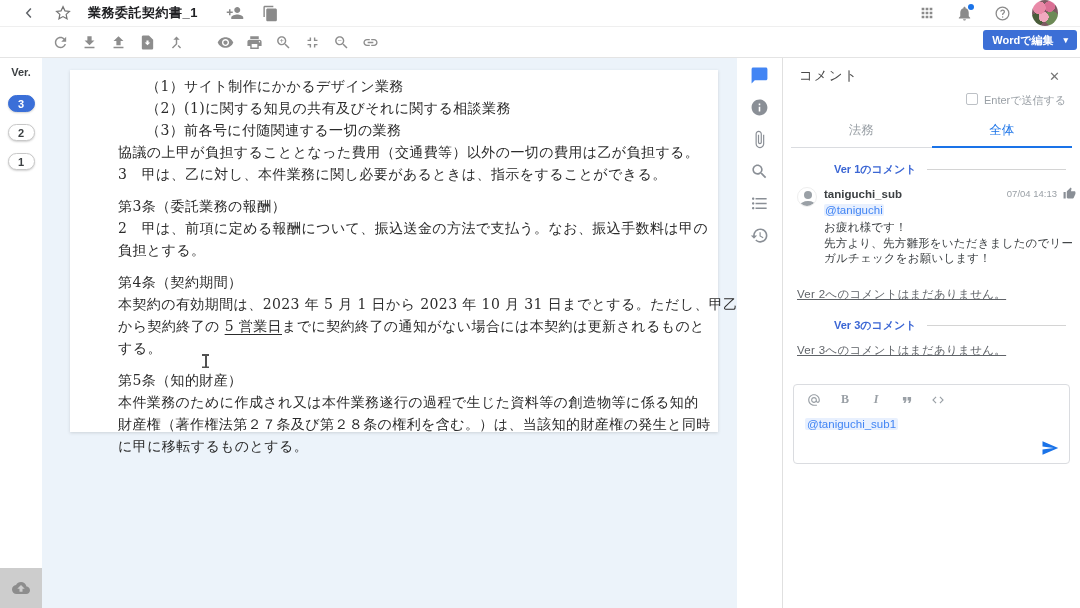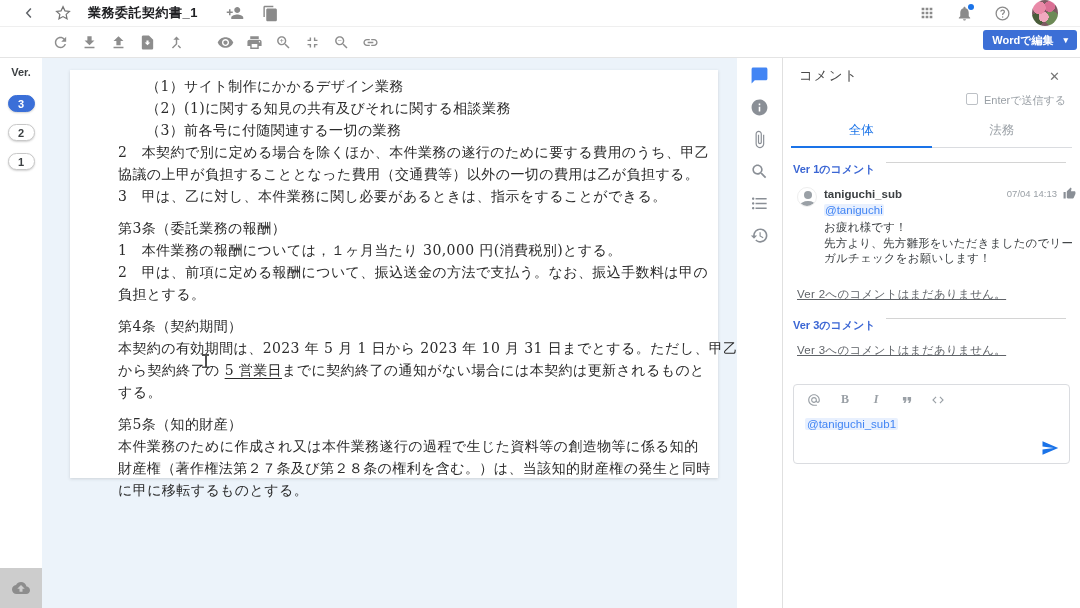--- a/index.html
+++ b/index.html
@@ -48,21 +48,21 @@
   .ver-badge { width:27px; height:17px; border-radius:9px; background:#fff; border:1px solid #c8c8c8;
                color:#3c4043; font-size:11px; font-weight:bold; display:flex; align-items:center;
                justify-content:center; cursor:pointer; box-shadow:0 1px 2px rgba(0,0,0,.18); }
   .ver-badge.active { background:#3a6fd8; border-color:#3a6fd8; color:#fff; }
   .upload-box { position:absolute; left:0; bottom:0; width:42px; height:40px; background:#cdcdcd;
                 display:flex; align-items:center; justify-content:center; cursor:pointer; }
   .upload-box svg { width:18px; height:18px; color:#8d8d8d; }
 
   
   .docarea { position:absolute; left:42px; top:58px; width:695px; height:550px; background:#ecf3fa; }
-  .page { position:absolute; left:28px; top:12px; width:648px; height:408px; background:#fff;
+  .page { position:absolute; left:28px; top:12px; width:648px; height:362px; background:#fff;
           box-shadow:0 1px 3px rgba(60,64,67,.18); padding:5px 48px 0 48px;
           font-family:"DejaVu Serif","Liberation Serif",serif; font-size:14px; color:#2b2b2b; }
   .doc-line { height:22px; line-height:22px; white-space:nowrap; letter-spacing:.4px; }
   .doc-line.blank { height:10px; }
   .doc-line.indent { padding-left:28px; }
   .doc-line .u { text-decoration:underline; text-underline-offset:3px; }
   .ibeam { position:absolute; left:159px; top:296px; width:9px; height:15px; opacity:.85; }
   .ibeam:before { content:""; position:absolute; left:4px; top:1px; width:1.5px; height:13px; background:#333; }
   .ibeam:after { content:""; position:absolute; left:1px; top:0; width:7px; height:1.5px; background:#333;
                  box-shadow:0 12.5px 0 #333; }
@@ -83,21 +83,21 @@
   .close-x { margin-left:auto; margin-right:8px; font-size:13px; color:#757575; cursor:pointer; }
   .enter-row { display:flex; align-items:flex-start; justify-content:flex-end; gap:6px;
                padding:8px 6px 0 0; }
   .cbox { width:12px; height:12px; border:1.5px solid #bdc1c6; border-radius:2px; background:#fff; cursor:pointer; }
   .enter-label { font-size:11px; color:#9aa0a6; }
   .tabs { display:flex; margin-top:8px; border-bottom:1px solid #dadce0; }
   .tab { width:50%; text-align:center; font-size:12.5px; padding:6px 0 7px; cursor:pointer; color:#9aa0a6; }
   .tab.active { color:#1a73e8; border-bottom:2px solid #1a73e8; margin-bottom:-1px; }
 
   .sections { padding-top:10px; }
-  .sec-head { display:flex; align-items:flex-start; padding:4px 2px 2px 2px; }
+  .sec-head { display:flex; align-items:center; padding:4px 2px 2px 2px;margin-left:41px; }
   .sec-title { font-size:11px; font-weight:bold; color:#3b66d4; white-space:nowrap; }
   .sec-rule { flex:1; height:1px; background:#d4d4d4; margin-left:10px; margin-right:4px; }
   .empty-txt { font-size:11.5px; color:#5f6368; padding:8px 0 12px 6px; letter-spacing:.3px;text-decoration:underline; }
 
   .comment { display:flex; padding:8px 2px 12px 6px; }
   .c-avatar { width:20px; height:20px; border-radius:50%; background:#fff; overflow:hidden;
               flex-shrink:0; position:relative; border:1px solid #eee; }
   .c-avatar:before { content:""; position:absolute; left:6px; top:3px; width:8px; height:8px;
                      border-radius:50%; background:#9aa0a6; }
   .c-avatar:after { content:""; position:absolute; left:2px; top:13px; width:16px; height:10px;
@@ -253,26 +253,24 @@
           <path d="M19.35 10.04C18.67 6.59 15.64 4 12 4 9.11 4 6.6 5.64 5.35 8.04 2.34 8.36 0 10.91 0 14c0 3.31 2.69 6 6 6h13c2.76 0 5-2.24 5-5 0-2.64-2.05-4.78-4.65-4.96zM14 13v4h-4v-4H7l5-5 5 5h-3z"></path>
         </svg>
     </div>
   </div>
 
   <div class="docarea">
     <div class="page">
         <div class="doc-line indent">（1）サイト制作にかかるデザイン業務</div>
         <div class="doc-line indent">（2）(1)に関する知見の共有及びそれに関する相談業務</div>
         <div class="doc-line indent">（3）前各号に付随関連する一切の業務</div>
-        <div class="doc-line">2　本契約で別に定める場合を除くほか、本件業務の遂行のために要する費用のうち、甲乙</div>
         <div class="doc-line">協議の上甲が負担することとなった費用（交通費等）以外の一切の費用は乙が負担する。</div>
         <div class="doc-line">3　甲は、乙に対し、本件業務に関し必要があるときは、指示をすることができる。</div>
         <div class="doc-line blank"></div>
         <div class="doc-line">第3条（委託業務の報酬）</div>
-        <div class="doc-line">1　本件業務の報酬については，１ヶ月当たり 30,000 円(消費税別)とする。</div>
         <div class="doc-line">2　甲は、前項に定める報酬について、振込送金の方法で支払う。なお、振込手数料は甲の</div>
         <div class="doc-line">負担とする。</div>
         <div class="doc-line blank"></div>
         <div class="doc-line">第4条（契約期間）</div>
         <div class="doc-line">本契約の有効期間は、2023 年 5 月 1 日から 2023 年 10 月 31 日までとする。ただし、甲乙</div>
         <div class="doc-line"><span>から契約終了の </span><span class="u">5 営業日</span><span>までに契約終了の通知がない場合には本契約は更新されるものと</span></div>
         <div class="doc-line">する。</div>
         <div class="doc-line blank"></div>
         <div class="doc-line">第5条（知的財産）</div>
         <div class="doc-line">本件業務のために作成され又は本件業務遂行の過程で生じた資料等の創造物等に係る知的</div>
@@ -318,22 +316,22 @@
   <div class="panel">
     <div class="panel-head">
       <span class="panel-title">コメント</span>
       <span class="close-x">✕</span>
     </div>
     <div class="enter-row">
       <span class="cbox"></span>
       <span class="enter-label">Enterで送信する</span>
     </div>
     <div class="tabs">
+      <div class="tab">法務</div>
       <div class="tab active">全体</div>
-      <div class="tab">法務</div>
     </div>
 
     <div class="sections">
 
       <div class="sec-head">
         <span class="sec-title">Ver 1のコメント</span>
         <span class="sec-rule"></span>
       </div>
       <div class="comment">
         <div class="c-avatar"></div>

